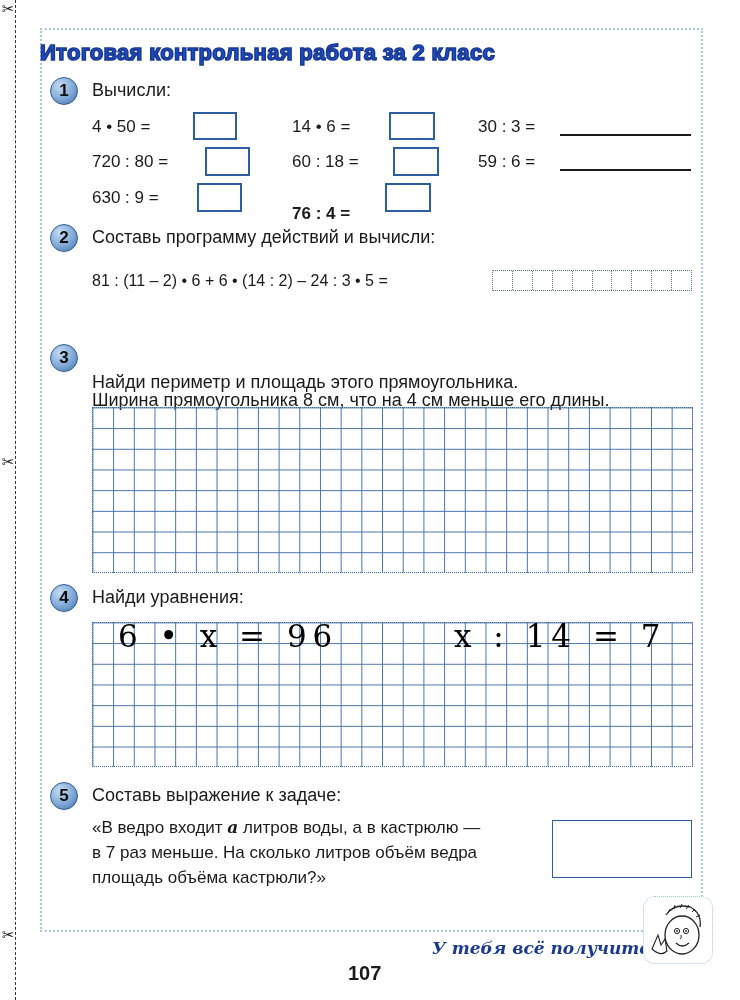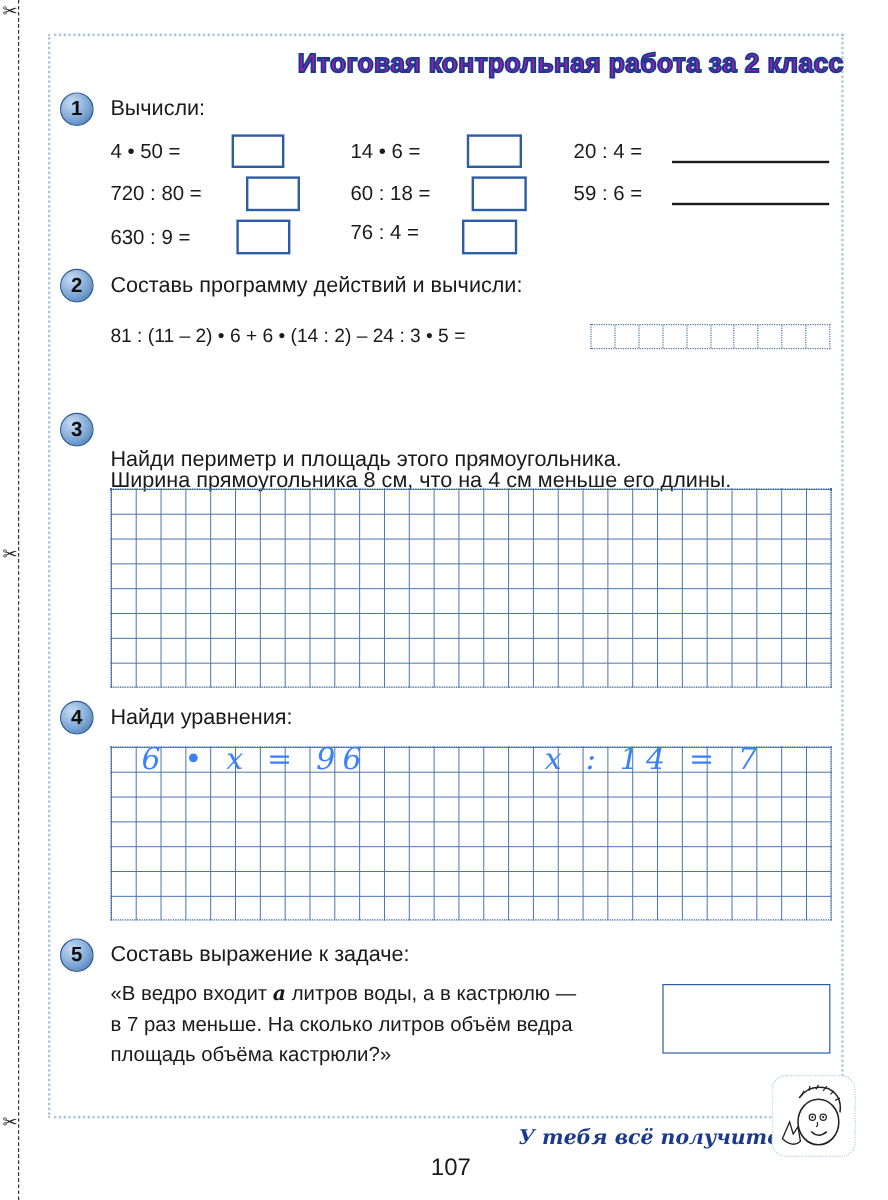--- a/index.html
+++ b/index.html
@@ -14,22 +14,22 @@
     position:absolute; left:15px; top:0; width:0; height:1000px;
     border-left:1.5px dashed #333;
   }
   .scissors { position:absolute; left:2px; font-size:15px; color:#222; line-height:1; font-family:"DejaVu Sans", sans-serif; }
   
   .frame {
     position:absolute; left:40px; top:28px; width:663px; height:904px;
     border:2px dotted #a9c7e0; box-sizing:border-box;
   }
   .title {
-    position:absolute; left:40px; top:40px; width:663px; text-align:right;
-    font-size:22px; font-weight:bold; color:#a21caf;
+    position:absolute; left:40px; top:40px; width:663px; text-align:left;
+    font-size:22px; font-weight:bold; color:#1d4ed8;
     letter-spacing:0.3px;
     -webkit-text-stroke:1.6px #1b3a8f;
   }
   .badge {
     position:absolute; width:28px; height:28px; border-radius:50%;
     background:radial-gradient(circle at 35% 30%, #c6dcf3 0%, #7fa8d6 55%, #3e6eaa 100%);
     border:1.5px solid #2f5b93; box-sizing:border-box;
     color:#0d0d0d; font-weight:bold; font-size:17px;
     display:flex; align-items:center; justify-content:center;
   }
@@ -47,22 +47,22 @@
   .grid {
     position:absolute; box-sizing:border-box;
     border:1.5px dotted #3e6aa8;
     background-image:
       linear-gradient(to right, #4a73ac 1.2px, transparent 1.2px),
       linear-gradient(to bottom, #4a73ac 1.2px, transparent 1.2px);
     background-size:20.7px 20.7px;
     background-position:-0.6px -0.6px;
   }
   .hand {
-    position:absolute; font-family:"DejaVu Serif", serif; font-style:italic;
-    font-size:25px; color:#3b82f6; white-space:nowrap; letter-spacing:6px;
+    position:absolute; font-family:"DejaVu Serif", serif; 
+    font-size:31px; color:#000000; white-space:nowrap; letter-spacing:6px;
     font-weight:normal;
   }
   .para { position:absolute; font-size:17px; line-height:25px; color:#1a1a1a; }
   .para b { font-family:"DejaVu Serif", serif; font-style:italic; }
   .slogan {
     position:absolute; font-family:"DejaVu Serif", serif; font-style:italic; font-weight:bold;
     font-size:17px; color:#1b3a8f; white-space:nowrap;
   }
   .pagenum { position:absolute; font-size:20px; color:#1a1a1a; }
   .boybox {
@@ -84,36 +84,36 @@
 
 <div class="badge" style="left:50px;top:77px;">1</div>
 <div class="heading" style="left:92px;top:80px;">Вычисли:</div>
 
 <div class="expr" style="left:92px;top:117px;">4 • 50 =</div>
 <div class="ansbox" style="left:193px;top:112px;width:44px;height:28px;"></div>
 
 <div class="expr" style="left:292px;top:117px;">14 • 6 =</div>
 <div class="ansbox" style="left:389px;top:112px;width:46px;height:28px;"></div>
 
-<div class="expr" style="left:478px;top:117px;">20 : 4 =</div>
+<div class="expr" style="left:478px;top:117px;">30 : 3 =</div>
 <div class="ansline" style="left:560px;top:134px;width:131px;"></div>
 
 <div class="expr" style="left:92px;top:152px;">720 : 80 =</div>
 <div class="ansbox" style="left:205px;top:147px;width:45px;height:29px;"></div>
 
 <div class="expr" style="left:292px;top:152px;">60 : 18 =</div>
 <div class="ansbox" style="left:393px;top:147px;width:46px;height:29px;"></div>
 
 <div class="expr" style="left:478px;top:152px;">59 : 6 =</div>
 <div class="ansline" style="left:560px;top:169px;width:131px;"></div>
 
 <div class="expr" style="left:92px;top:188px;">630 : 9 =</div>
 <div class="ansbox" style="left:197px;top:183px;width:45px;height:29px;"></div>
 
-<div class="expr" style="left:292px;top:184px;">76 : 4 =</div>
+<div class="expr" style="left:292px;top:204px;font-weight:bold;">76 : 4 =</div>
 <div class="ansbox" style="left:385px;top:183px;width:46px;height:29px;"></div>
 
 <div class="badge" style="left:50px;top:224px;">2</div>
 <div class="heading" style="left:92px;top:227px;">Составь программу действий и вычисли:</div>
 <div class="expr" style="left:92px;top:272px;font-size:16px;">81 : (11 – 2) • 6 + 6 • (14 : 2) – 24 : 3 • 5 =</div>
 <div class="cells" style="left:492px;top:270px;width:200px;height:21px;">
   <span></span>
     <span></span>
   <span></span>
     <span></span>
@@ -153,13 +153,13 @@
     <ellipse cx="38" cy="38" rx="17" ry="19" fill="none" stroke="#222" stroke-width="1.3"></ellipse>
     <circle cx="33" cy="34" r="2.6" fill="none" stroke="#222" stroke-width="1"></circle>
     <circle cx="42" cy="34" r="2.6" fill="none" stroke="#222" stroke-width="1"></circle>
     <circle cx="33" cy="34" r="0.9" fill="#222"></circle>
     <circle cx="42" cy="34" r="0.9" fill="#222"></circle>
     <path d="M37 38 q1 3 -1 4" fill="none" stroke="#222" stroke-width="1"></path>
     <path d="M32 46 q6 6 13 0" fill="none" stroke="#222" stroke-width="1.2"></path>
     <path d="M8 52 l6-14 l3 10 l4-6 l2 12 q-6 6-15-2z" fill="none" stroke="#222" stroke-width="1.1"></path>
   </svg>
 </div>
-<div class="pagenum" style="left:359px;top:962px;">107</div>
+<div class="pagenum" style="left:348px;top:962px;font-weight:bold;">107</div>
 
 </body></html>

